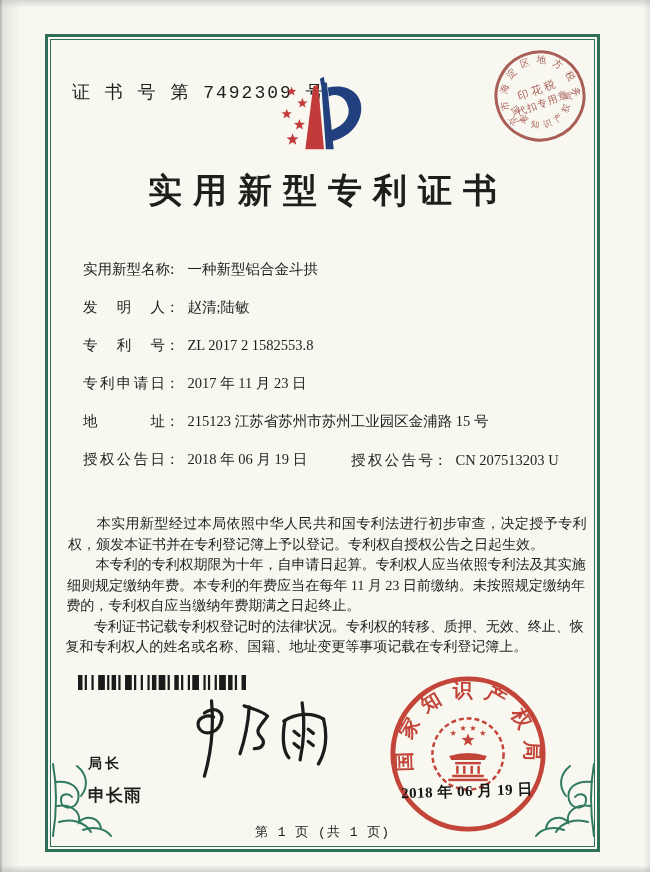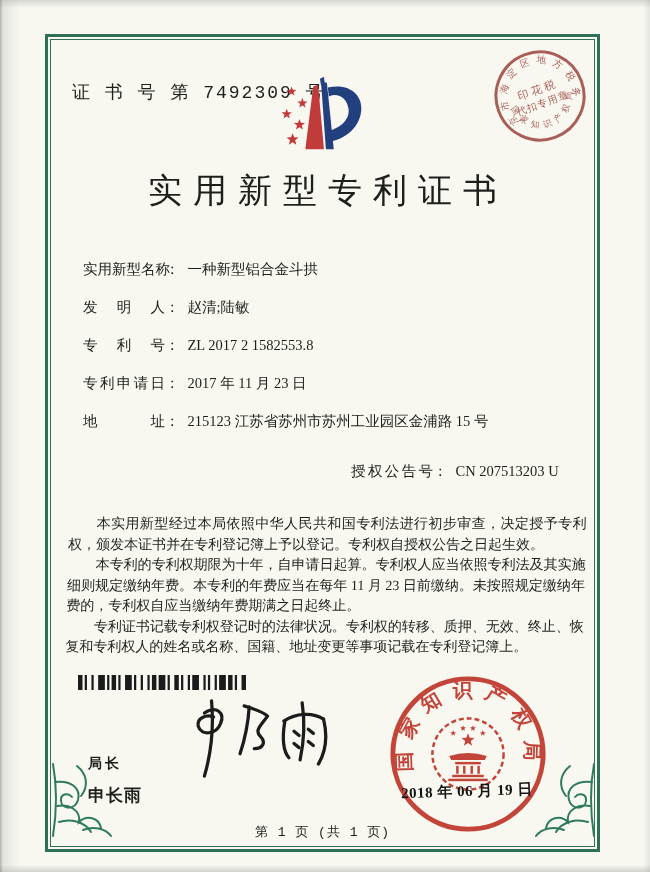--- a/index.html
+++ b/index.html
@@ -9,26 +9,26 @@
     background-image:
       linear-gradient(90deg, rgba(110,110,108,.5) 0px, rgba(190,190,186,.35) 3px, rgba(240,240,236,0) 20px),
       linear-gradient(180deg, rgba(150,150,148,.35) 0px, rgba(0,0,0,0) 8px),
       linear-gradient(0deg, rgba(140,140,138,.35) 0px, rgba(0,0,0,0) 7px),
       linear-gradient(270deg, rgba(160,160,158,.22) 0px, rgba(0,0,0,0) 7px);}
   .frame{position:absolute;left:45px;top:34px;width:549px;height:812px;border:3px solid #2f6f58;}
   .frame-inner{position:absolute;inset:2px;border:1px solid #2f6f58;}
   .cert-no{position:absolute;left:72px;top:80px;font-size:18px;letter-spacing:2px;font-family:Liberation Mono, monospace;}
   .logo{position:absolute;left:272px;top:74px;width:98px;height:84px;}
   .title{position:absolute;left:45px;top:168px;width:555px;text-align:center;
-    font-size:34px;font-weight:normal;letter-spacing:11px;text-indent:11px;}
+    font-size:34px;font-weight:bold;letter-spacing:11px;text-indent:11px;}
   .fields{position:absolute;left:83px;top:260px;width:502px;font-size:14.5px;}
   .row{height:15px;margin-bottom:23px;white-space:nowrap;position:relative;}
   .lab{display:inline-block;width:82px;text-align:justify;text-align-last:justify;vertical-align:top;}
   .val{margin-left:8px;}
-  .grp2{position:absolute;left:268px;top:12px;}
+  .grp2{position:absolute;left:268px;top:1px;}
   .paras{position:absolute;left:67px;top:514px;width:518px;font-size:14px;line-height:20.5px;
     text-align:justify;transform:skewX(-1.5deg);}
   .paras p{margin:0;text-indent:2em;}
   .barcode{position:absolute;left:78px;top:675px;width:168px;height:15px;}
   .officer-title{position:absolute;left:88px;top:720px;font-size:14px;font-weight:600;letter-spacing:3px;margin-top:35px;}
   .officer-name{position:absolute;left:88px;top:750px;font-size:17px;font-weight:600;letter-spacing:1px;margin-top:34px;}
   .signature{position:absolute;left:182px;top:696px;width:168px;height:88px;}
   .seal{position:absolute;left:384px;top:670px;width:168px;height:168px;opacity:.93;}
   .seal-date{position:absolute;left:382px;top:782px;width:170px;text-align:center;font-size:15px;
     font-weight:bold;letter-spacing:.5px;transform:rotate(-2deg);color:#151515;}
@@ -75,20 +75,23 @@
     <div class="row">
       <span class="lab">专利号</span><span>：</span><span class="val">ZL 2017 2 1582553.8</span>
     </div>
     <div class="row">
       <span class="lab">专利申请日</span><span>：</span><span class="val">2017 年 11 月 23 日</span>
     </div>
     <div class="row">
       <span class="lab">地址</span><span>：</span><span class="val">215123 江苏省苏州市苏州工业园区金浦路 15 号</span>
     </div>
     <div class="row">
+      <span>
+        <span class="lab">授权公告日</span><span>：</span><span class="val">2018 年 06 月 19 日</span>
+      </span>
       <span class="grp2">
         <span class="lab">授权公告号</span><span>：</span><span class="val">CN 207513203 U</span>
       </span>
     </div>
   </div>
 
   <div class="paras">
     <p>本实用新型经过本局依照中华人民共和国专利法进行初步审查，决定授予专利权，颁发本证书并在专利登记簿上予以登记。专利权自授权公告之日起生效。</p>
     <p>本专利的专利权期限为十年，自申请日起算。专利权人应当依照专利法及其实施细则规定缴纳年费。本专利的年费应当在每年 11 月 23 日前缴纳。未按照规定缴纳年费的，专利权自应当缴纳年费期满之日起终止。</p>
     <p>专利证书记载专利权登记时的法律状况。专利权的转移、质押、无效、终止、恢复和专利权人的姓名或名称、国籍、地址变更等事项记载在专利登记簿上。</p>

